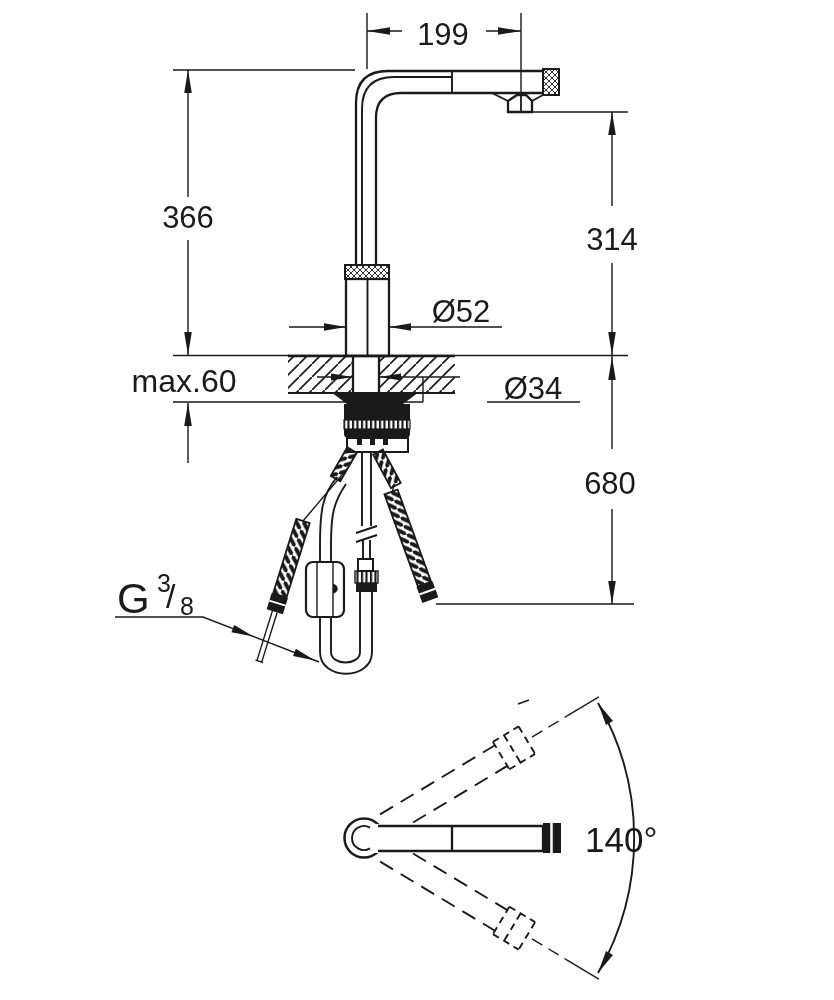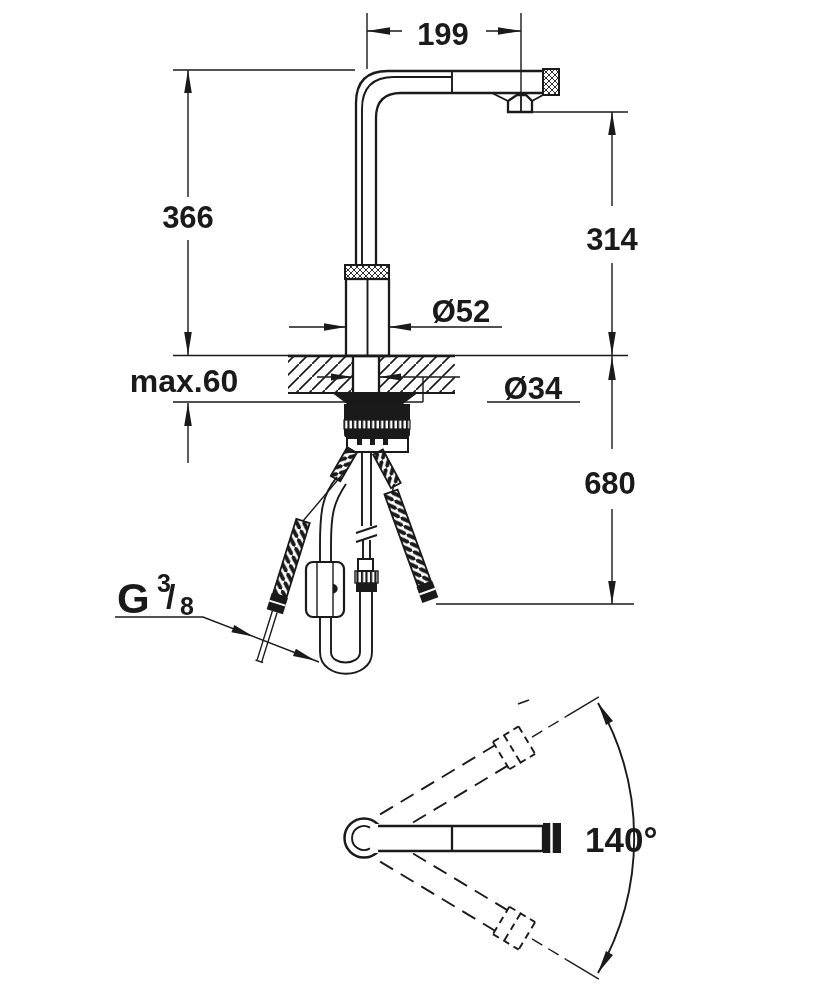--- a/index.html
+++ b/index.html
@@ -1,16 +1,16 @@
 <!DOCTYPE html>
 <html><head>
 <meta charset="utf-8">
 <style>
   html,body{margin:0;padding:0;background:#ffffff;}
-  .stage{width:674px;height:1000px;position:relative;background:#ffffff;overflow:hidden;font-weight:bold;}
+  .stage{width:674px;height:1000px;position:relative;background:#ffffff;overflow:hidden;}
   svg{display:block;}
   svg text{font-family:"Liberation Sans","DejaVu Sans",sans-serif;fill:#1a1a1a;}
   .ln{stroke:#1a1a1a;fill:none;}
   .thin{stroke-width:1.4;}
   .med{stroke-width:1.9;}
   .thick{stroke-width:2.3;}
   .filldark{fill:#1a1a1a;stroke:none;}
   .whitefill{fill:#ffffff;}
 </style>
 </head>

